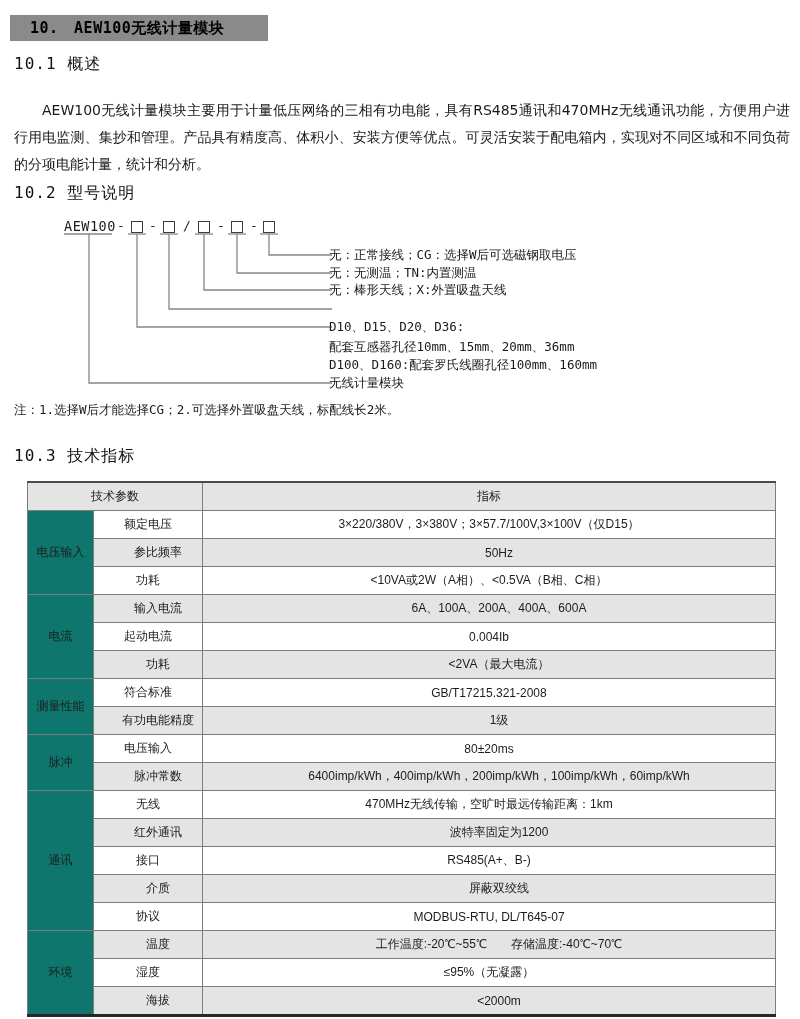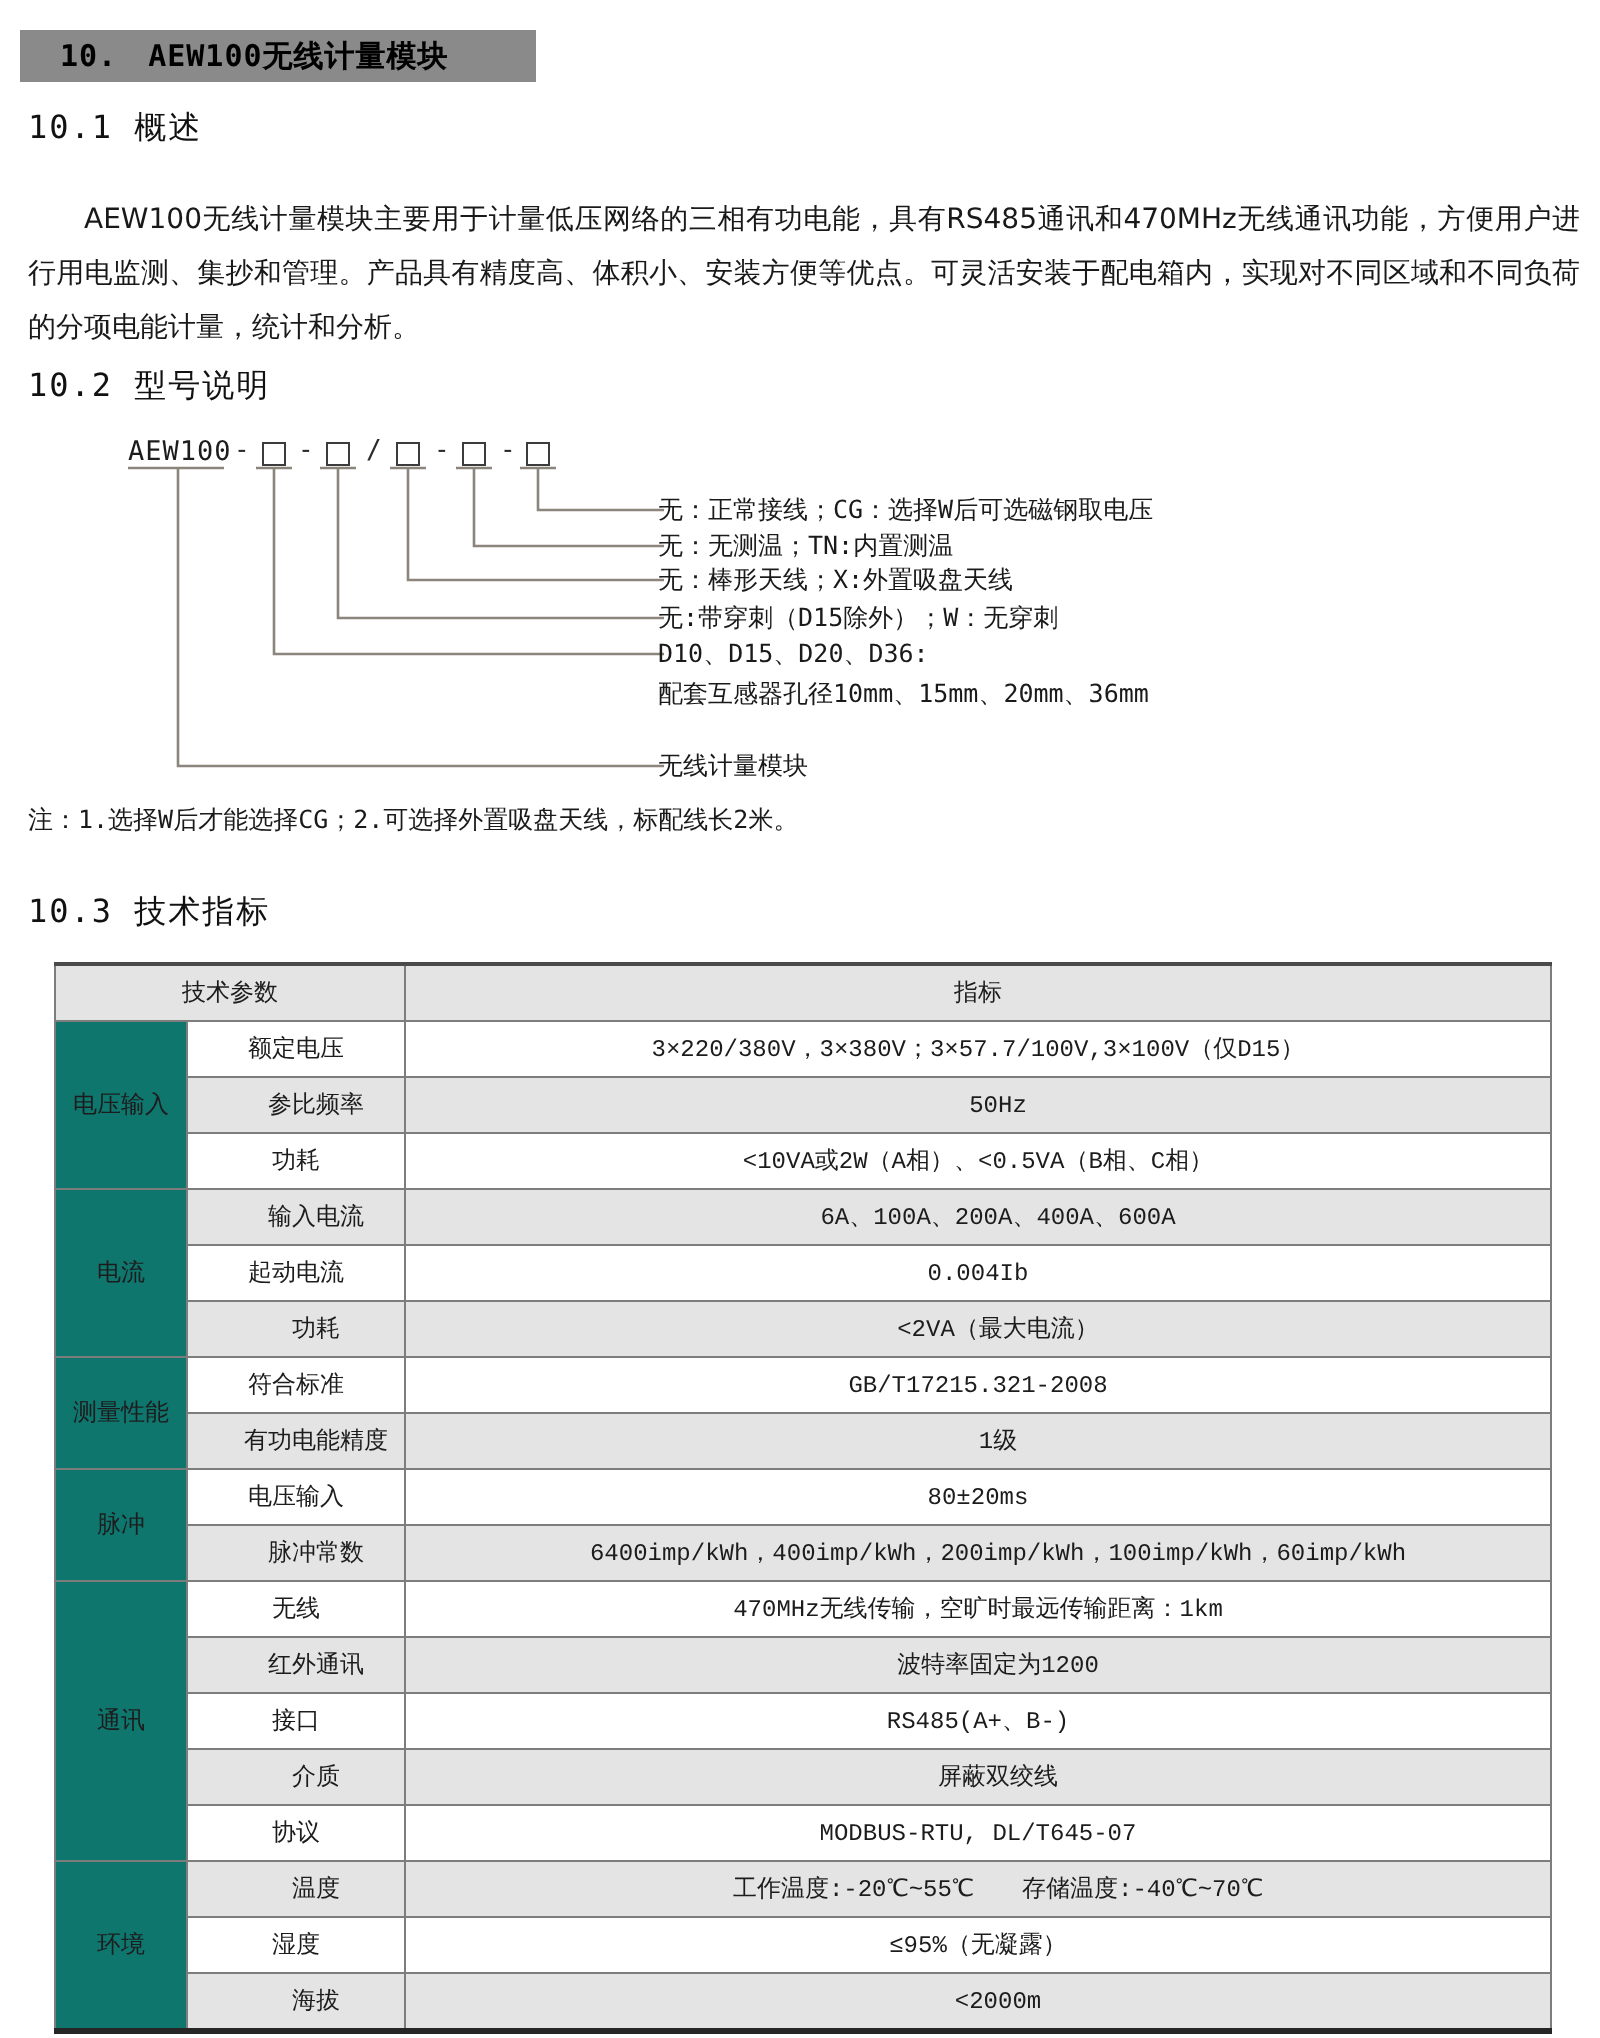--- a/index.html
+++ b/index.html
@@ -42,21 +42,21 @@
     color:#1a1a1a;white-space:nowrap;font-family:"DejaVu Sans Mono","DejaVu Sans",sans-serif;
   }
   .note-line{
     position:absolute;left:14px;top:402px;font-size:12.5px;color:#1a1a1a;white-space:nowrap;
     font-family:"DejaVu Sans Mono","DejaVu Sans",sans-serif;
   }
 
   
   .spec-table{
     position:absolute;left:27px;top:481px;width:748px;border-collapse:collapse;table-layout:fixed;
-    font-family:Liberation Mono, monospace;font-size:12px;color:#1c1c1c;
+    font-family:Liberation Sans, sans-serif;font-size:12px;color:#1c1c1c;
     border-top:2px solid #4a4a4a;border-bottom:3px solid #262626;
     border-left:1px solid #949494;border-right:1px solid #949494;
   }
   .spec-table th,.spec-table td{
     border:1px solid #7d7d7d;height:27px;text-align:center;vertical-align:middle;
     padding:0 4px;font-weight:normal;overflow:hidden;white-space:nowrap;
   }
   .spec-table th{background:#e4e4e4;}
   .spec-table td.shade{background:#e4e4e4;padding-left:24px;}
   .spec-table td.g{background:#0f766e;}
@@ -102,23 +102,23 @@
   <span class="msep mono" style="left:183px">/</span>
   <div class="mbox" style="left:198px"></div>
   <span class="msep mono" style="left:217px">-</span>
   <div class="mbox" style="left:231px"></div>
   <span class="msep mono" style="left:250px">-</span>
   <div class="mbox" style="left:263px"></div>
 
   <div class="dlabel" style="top:28px">无：正常接线；CG：选择W后可选磁钢取电压</div>
   <div class="dlabel" style="top:46px">无：无测温；TN:内置测温</div>
   <div class="dlabel" style="top:63px">无：棒形天线；X:外置吸盘天线</div>
-  <div class="dlabel" style="top:82px">无:带穿刺（D15除外）；W：无穿刺</div>
   <div class="dlabel" style="top:100px">D10、D15、D20、D36:</div>
   <div class="dlabel" style="top:120px">配套互感器孔径10mm、15mm、20mm、36mm</div>
+  <div class="dlabel" style="top:138px">D100、D160:配套罗氏线圈孔径100mm、160mm</div>
   <div class="dlabel" style="top:156px">无线计量模块</div>
 </div>
 
 <div class="note-line">注：1.选择W后才能选择CG；2.可选择外置吸盘天线，标配线长2米。</div>
 
 <div class="sec-heading" id="h-specs">10.3 技术指标</div>
 
 <table class="spec-table">
   <colgroup>
       <col style="width:66px">

